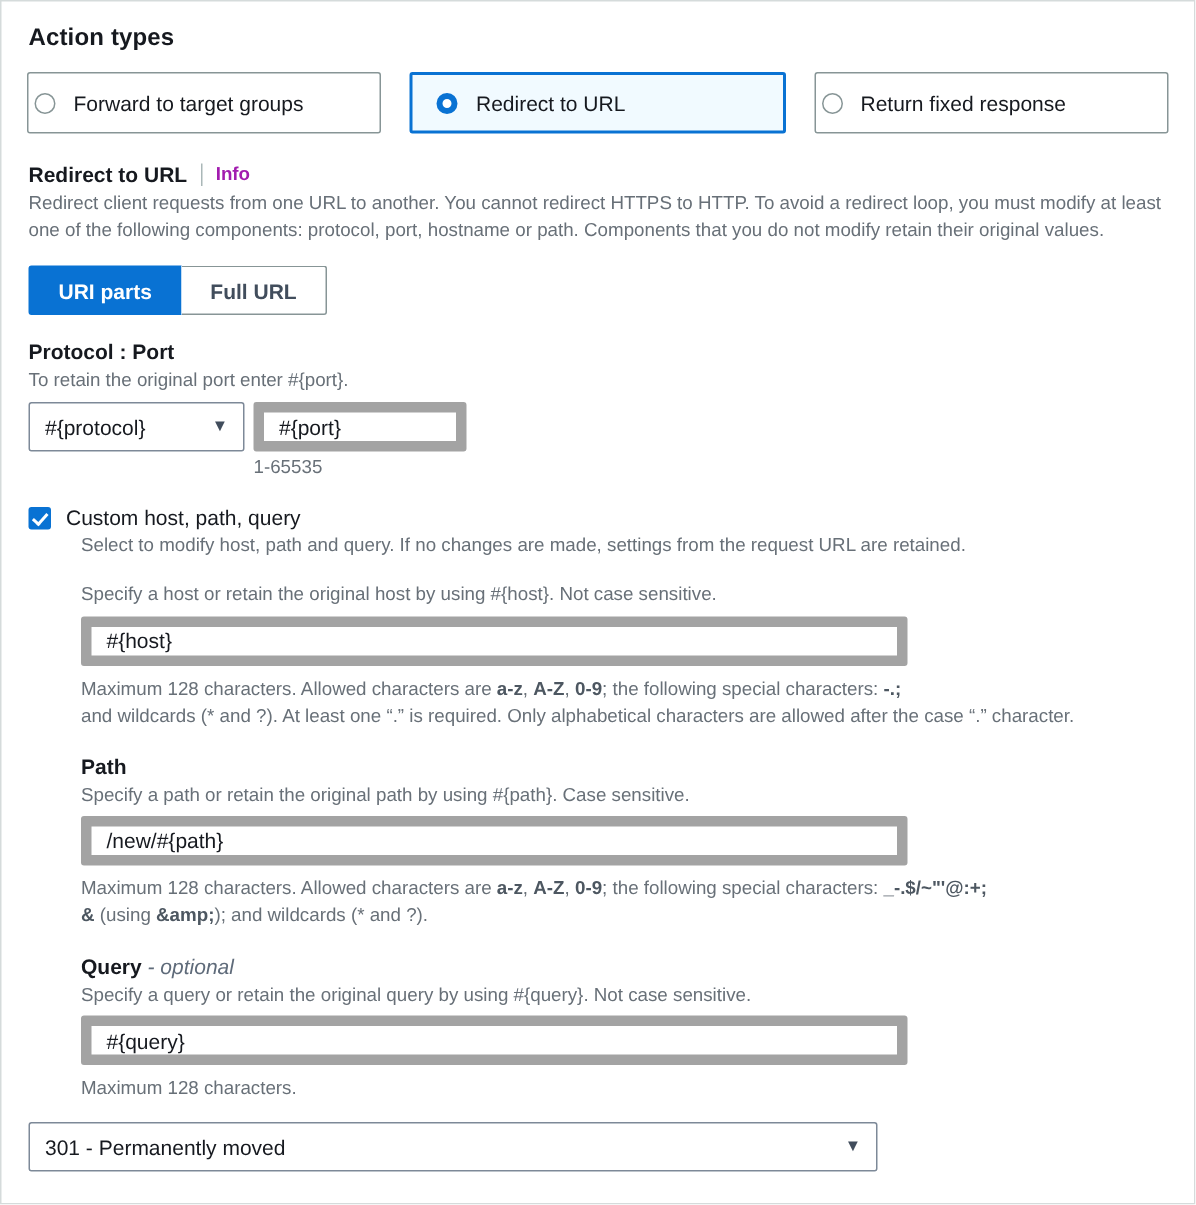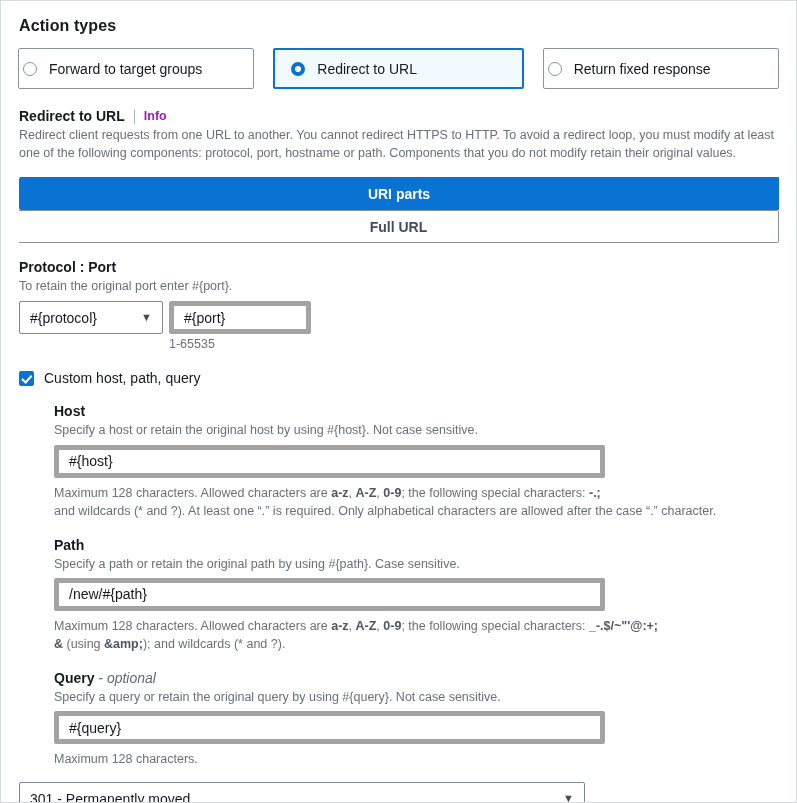--- a/index.html
+++ b/index.html
@@ -137,21 +137,21 @@
     border-color: #0972d3;
     color: #ffffff;
   }
   .seg-btn:first-child { border-radius: 2px 0 0 2px; }
   .seg-btn:last-child { border-radius: 0 2px 2px 0; border-left: none; }
 
   
   .input {
     box-sizing: border-box;
     height: 33px;
-    border: 5px solid #a3a3a3;
+    border: 7px solid #a3a3a3;
     border-radius: 2px;
     background: #ffffff;
     font-size: 14px;
     font-family: "Liberation Sans", sans-serif;
     color: #16191f;
     padding: 0 10px;
     outline: none;
     display: flex;
     align-items: center;
   }
@@ -258,21 +258,21 @@
     </div>
   </div>
 
   <div class="label-row" style="margin-left:1px;">
     <span class="field-label">Redirect to URL</span>
     <span class="divider-v"></span>
     <a class="info-link">Info</a>
   </div>
   <div class="hint" style="margin-left:1px;max-width:760px;">Redirect client requests from one URL to another. You cannot redirect HTTPS to HTTP. To avoid a redirect loop, you must modify at least one of the following components: protocol, port, hostname or path. Components that you do not modify retain their original values.</div>
 
-  <div class="segmented" style="margin-top:15px;flex-direction:column;">
+  <div class="segmented" style="margin-top:15px;">
     <div class="seg-btn active">URI parts</div>
     <div class="seg-btn">Full URL</div>
   </div>
 
   <div class="field-label" style="margin-left:1px;">Protocol : Port</div>
   <div class="hint" style="margin-left:1px;margin-bottom:6px;">To retain the original port enter #{port}.</div>
   <div class="proto-row">
     <div class="select proto-select">
       <span>#{protocol}</span>
       <span class="caret">▼</span>
@@ -280,23 +280,23 @@
     <div class="input port-input">
       <span>#{port}</span>
     </div>
   </div>
   <div class="port-hint">1-65535</div>
 
   <div class="check-row">
     <span class="checkbox"></span>
     <span class="check-label">Custom host, path, query</span>
   </div>
+  <div class="sub-hint">Select to modify host, path and query. If no changes are made, settings from the request URL are retained.</div>
 
   <div class="group indent">
-    <div class="field-label">Host</div>
     <div class="hint">Specify a host or retain the original host by using #{host}. Not case sensitive.</div>
     <div class="input">
       <span>#{host}</span>
     </div>
     <div class="hint" style="margin-top:6px;">
       <span>Maximum 128 characters. Allowed characters are </span><b>a-z</b><span>, </span><b>A-Z</b><span>, </span><b>0-9</b><span>; the following special characters: </span><b>-.;</b><br>
       <span>and wildcards (* and ?). At least one “.” is required. Only alphabetical characters are allowed after the case “.” character.</span>
     </div>
   </div>
 

